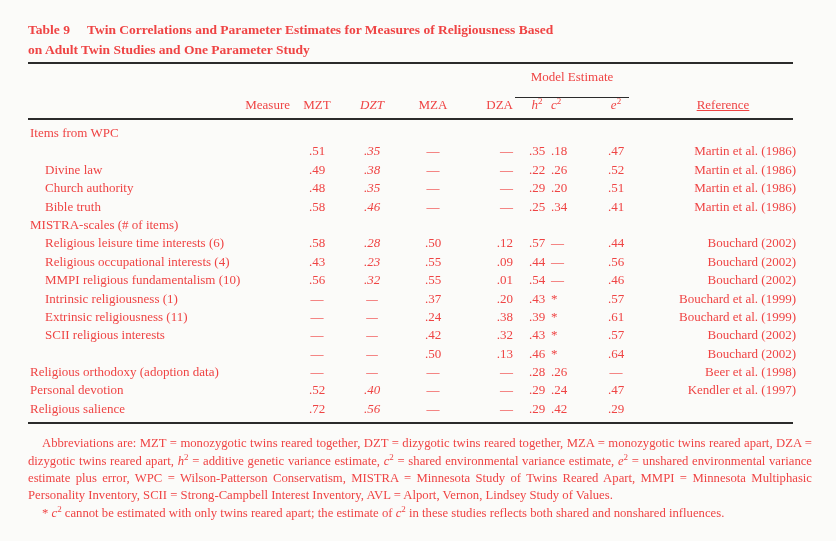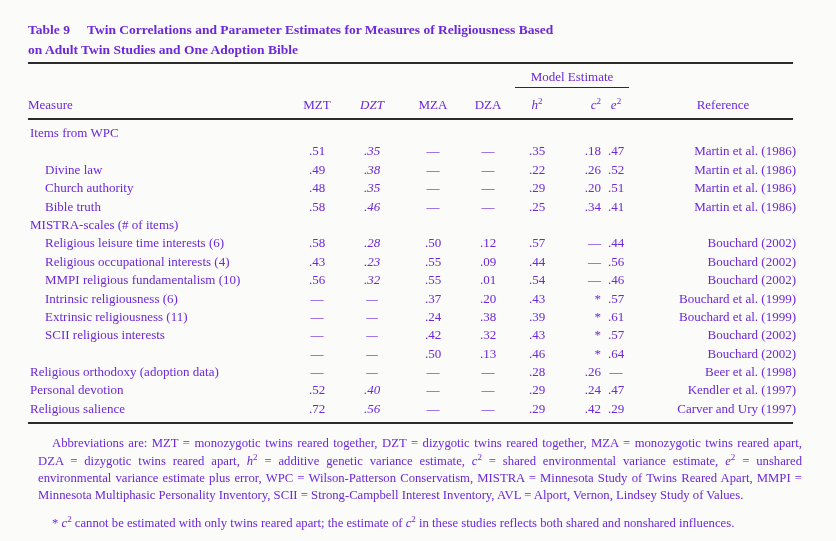--- a/index.html
+++ b/index.html
@@ -1,93 +1,93 @@
 <!DOCTYPE html>
 <html><head>
 <meta charset="utf-8">
 <style>
   html, body { margin:0; padding:0; }
   .page {
     position: relative;
     width: 836px;
     height: 541px;
     background: #fbfbf9;
-    color: #6d28d9;
+    color: #ef4444;
     font-family: "Liberation Serif", serif;
     overflow: hidden;
   }
   .inner { position:absolute; left:28px; top:0; }
 
   
   .title { padding-top:20px; width:645px; font-weight:bold; font-size:13.5px; line-height:20px; }
   .tlabel { margin-right:17px; }
 
   
   .rule { width:765px; height:2px; background:#2b2b2b; }
   .rule.top { margin-top:2px; }
 
   
   .thead { position:relative; width:765px; height:54px; font-size:13px; }
   .group-label {
     position:absolute; left:487px; top:5px; width:114px;
-    text-align:center; padding-bottom:2px;
+    text-align:center; padding-bottom:12px;
     border-bottom:1.5px solid #2b2b2b; white-space:nowrap;
   }
   .cols { position:absolute; left:0; top:31px; width:765px; height:20px; line-height:20px; }
 
   .cell { position:absolute; top:0; white-space:nowrap; }
-  .h-measure { left:0; width:262px; text-align:left; }
+  .h-measure { left:0; width:262px; text-align:right; }
   .c-mzt { left:264px; width:50px; text-align:center; }
   .c-dzt { left:319px; width:50px; text-align:center;font-style:italic; }
   .c-mza { left:380px; width:50px; text-align:center; }
-  .c-dza { left:435px; width:50px; text-align:center; }
+  .c-dza { left:435px; width:50px; text-align:right; }
   .c-h2  { left:484px; width:50px; text-align:center; }
-  .c-c2  { left:523px; width:50px; text-align:right; }
+  .c-c2  { left:523px; width:50px; text-align:left; }
   .c-e2  { left:563px; width:50px; text-align:center; }
   .c-ref { left:622px; width:146px; text-align:right; }
 
   
   .tbody { width:765px; padding:4px 0 4px; }
   .trow { position:relative; height:18.4px; line-height:18.4px; font-size:13px; }
   .trow .c-measure { left:2px; }
   .trow.indent .c-measure { left:17px; }
 
   
   .mv { font-style:italic; }
   sup { font-size:9px; line-height:0; }
 
   
   .footnote { width:784px; margin-top:11px; font-size:12.7px; line-height:17.4px; text-align:justify; }
-  .footnote p { margin:10px; text-indent:14px; }
+  .footnote p { margin:0; text-indent:14px; }
 </style>
 </head>
 <body>
 
 <div class="page">
   <div class="inner">
 
     <div class="title">
       <div><span class="tlabel">Table 9</span><span>Twin Correlations and Parameter Estimates for Measures of Religiousness Based</span></div>
-      <div>on Adult Twin Studies and One Adoption Bible</div>
+      <div>on Adult Twin Studies and One Parameter Study</div>
     </div>
 
     <div class="rule top"></div>
 
     <div class="thead">
       <div class="group-label">Model Estimate</div>
       <div class="cols">
         <span class="cell h-measure">Measure</span>
         <span class="cell c-mzt">MZT</span>
         <span class="cell c-dzt">DZT</span>
         <span class="cell c-mza">MZA</span>
         <span class="cell c-dza">DZA</span>
         <span class="cell c-h2"><i class="mv">h</i><sup>2</sup></span>
         <span class="cell c-c2"><i class="mv">c</i><sup>2</sup></span>
         <span class="cell c-e2"><i class="mv">e</i><sup>2</sup></span>
-        <span class="cell c-ref" style="text-align:center;">Reference</span>
+        <span class="cell c-ref" style="text-align:center;text-decoration:underline;">Reference</span>
       </div>
     </div>
 
     <div class="rule"></div>
 
     <div class="tbody">
         <div class="trow">
           <span class="cell c-measure">Items from WPC</span>
         </div>
         <div class="trow indent">
@@ -163,21 +163,21 @@
           <span class="cell c-mzt">.56</span>
           <span class="cell c-dzt">.32</span>
           <span class="cell c-mza">.55</span>
           <span class="cell c-dza">.01</span>
           <span class="cell c-h2">.54</span>
           <span class="cell c-c2">—</span>
           <span class="cell c-e2">.46</span>
           <span class="cell c-ref">Bouchard (2002)</span>
         </div>
         <div class="trow indent">
-          <span class="cell c-measure">Intrinsic religiousness (6)</span>
+          <span class="cell c-measure">Intrinsic religiousness (1)</span>
           <span class="cell c-mzt">—</span>
           <span class="cell c-dzt">—</span>
           <span class="cell c-mza">.37</span>
           <span class="cell c-dza">.20</span>
           <span class="cell c-h2">.43</span>
           <span class="cell c-c2">*</span>
           <span class="cell c-e2">.57</span>
           <span class="cell c-ref">Bouchard et al. (1999)</span>
         </div>
         <div class="trow indent">
@@ -236,21 +236,20 @@
         </div>
         <div class="trow">
           <span class="cell c-measure">Religious salience</span>
           <span class="cell c-mzt">.72</span>
           <span class="cell c-dzt">.56</span>
           <span class="cell c-mza">—</span>
           <span class="cell c-dza">—</span>
           <span class="cell c-h2">.29</span>
           <span class="cell c-c2">.42</span>
           <span class="cell c-e2">.29</span>
-          <span class="cell c-ref">Carver and Ury (1997)</span>
         </div>
       </div>
 
     <div class="rule"></div>
 
     <div class="footnote">
       <p>Abbreviations are: MZT = monozygotic twins reared together, DZT = dizygotic twins reared together, MZA = monozygotic twins reared apart, DZA = dizygotic twins reared apart, <i class="mv">h</i><sup>2</sup> = additive genetic variance estimate, <i class="mv">c</i><sup>2</sup> = shared environmental variance estimate, <i class="mv">e</i><sup>2</sup> = unshared environmental variance estimate plus error, WPC = Wilson-Patterson Conservatism, MISTRA = Minnesota Study of Twins Reared Apart, MMPI = Minnesota Multiphasic Personality Inventory, SCII = Strong-Campbell Interest Inventory, AVL = Alport, Vernon, Lindsey Study of Values.</p>
       <p>* <i class="mv">c</i><sup>2</sup> cannot be estimated with only twins reared apart; the estimate of <i class="mv">c</i><sup>2</sup> in these studies reflects both shared and nonshared influences.</p>
     </div>
 

